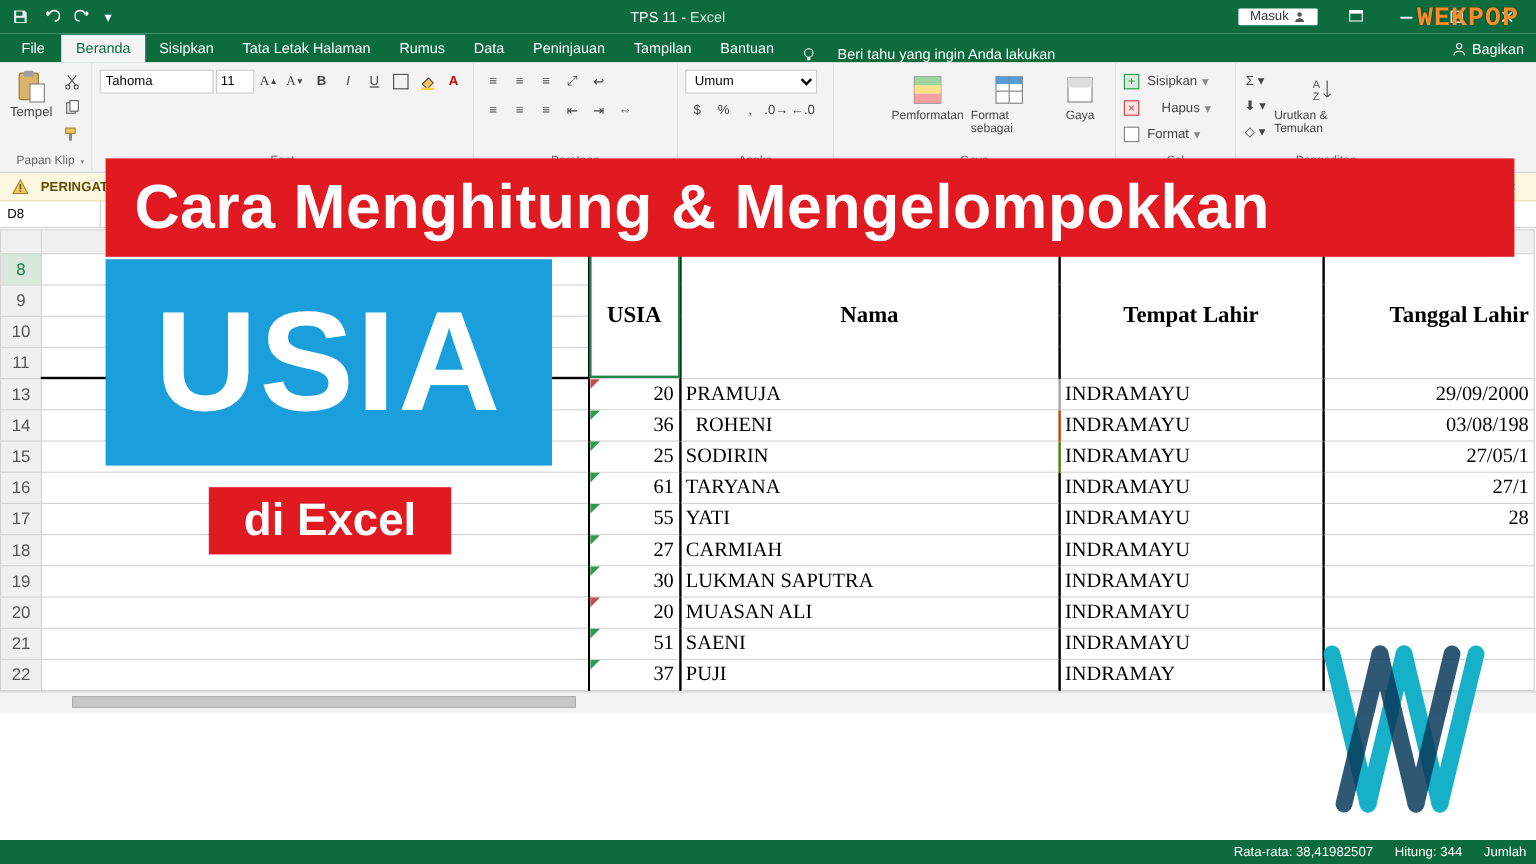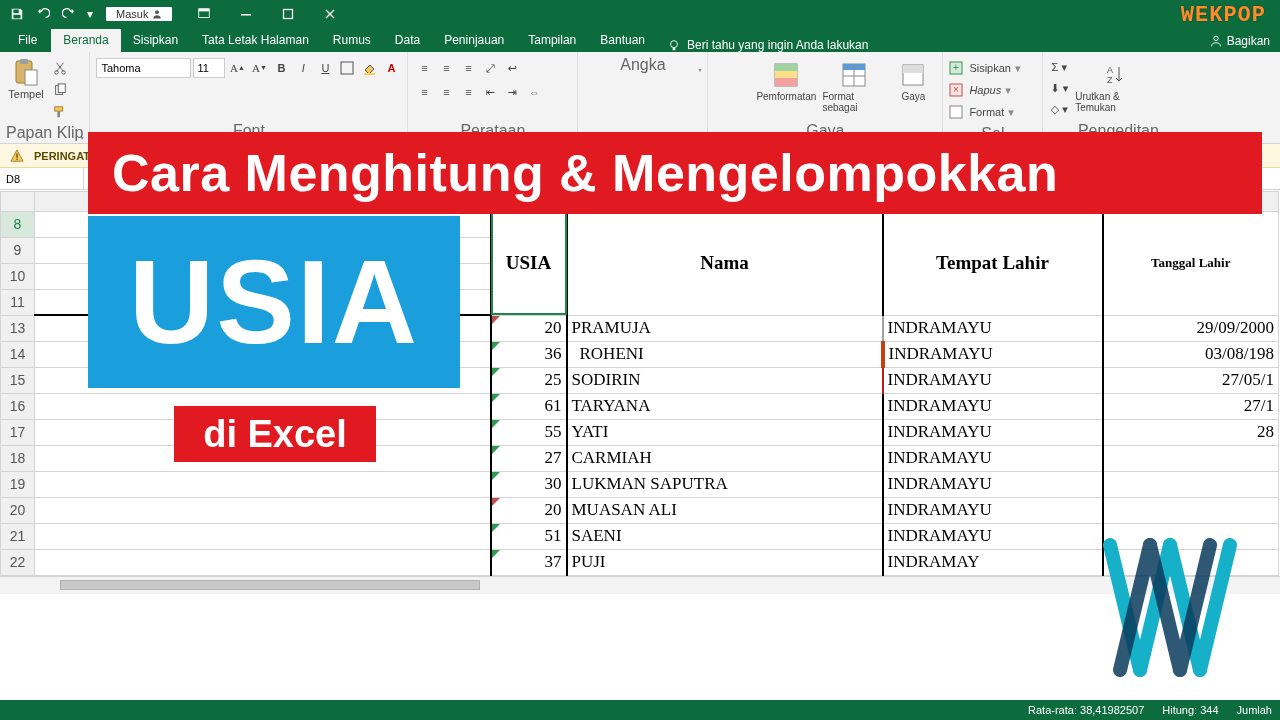--- a/index.html
+++ b/index.html
@@ -14,30 +14,30 @@
   .titlebar .right { display:flex; align-items:center; gap:2px; padding:0 4px;}
   .titlebar .right .tbtn { width:40px; height:28px; display:flex;align-items:center;justify-content:center; }
   .titlebar .right .loginbox { background:#fff; color:#333; font-size:11px; padding:1px 10px; border-radius:1px; margin-right:10px; display:flex; align-items:center; gap:4px;}
   .titlebar svg { display:block; }
 
   
   .menutabs { height: 24px; background: #0c6c3d; display:flex; align-items:flex-end; padding-left:4px; gap:0; font-size:12px; color:#fff;}
   .menutabs .tab { padding:4px 12px 5px; cursor:default; }
   .menutabs .tab.active { background:#f3f3f3; color:#0c6c3d; }
   .menutabs .filetab { padding:4px 14px 5px; }
-  .menutabs .tellme { margin-left:10px; display:flex; align-items:center; gap:6px; color:#fff; }
+  .menutabs .tellme { margin-left:10px; display:flex; align-items:center; gap:17px; color:#fff; }
   .menutabs .tellme .bulb { width:14px;height:14px; }
   .menutabs .spacer { flex:1; }
   .menutabs .share { padding:4px 10px; display:flex; align-items:center; gap:4px;}
 
   
   .ribbon { height: 92px; background:#f3f3f3; border-bottom:1px solid #d4d4d4; display:flex; font-size:11px; color:#444; position:relative; }
   .ribbon .group { border-right:1px solid #e0e0e0; padding:2px 6px; display:flex; flex-direction:column; }
   .ribbon .group .gbody { flex:1; display:flex; align-items:flex-start; gap:4px; }
-  .ribbon .group .glabel { text-align:center; font-size:16px; color:#666; padding:2px 0 1px; position:relative;}
+  .ribbon .group .glabel { text-align:center; font-size:10px; color:#666; padding:2px 0 1px; position:relative;}
   .ribbon .group .glabel::after { content:"▾"; font-size:6px; position:absolute; right:0; bottom:2px; color:#888;}
   .ribbon .bigbtn { width:40px; display:flex; flex-direction:column; align-items:center; gap:2px; padding-top:4px;}
   .ribbon .bigbtn .icn { width:28px;height:28px; display:flex;align-items:center;justify-content:center;}
   .ribbon input.fontname { width:95px; height:20px; border:1px solid #ccc; background:#fff; padding:0 4px; font-size:11px;}
   .ribbon input.fontsize { width:32px; height:20px; border:1px solid #ccc; background:#fff; padding:0 3px; font-size:11px; text-align:left;}
   .ribbon .smbtn { width:20px;height:20px; border:1px solid transparent; display:inline-flex;align-items:center;justify-content:center; }
   .ribbon .row { display:flex; align-items:center; gap:2px; height:22px;}
   .ribbon select.numfmt { width:110px; height:20px; border:1px solid #ccc; background:#fff; font-size:11px; padding:0 3px;}
 
   
@@ -109,20 +109,25 @@
       <svg width="14" height="14" viewBox="0 0 16 16">
           <path fill="none" stroke="#fff" stroke-width="1.5" d="M11 12A5 5 0 1 0 6 5H3m0 0 2-2M3 5l2 2"></path>
         </svg>
     </div>
     <div class="qbtn">
       <svg width="14" height="14" viewBox="0 0 16 16">
           <path fill="none" stroke="#fff" stroke-width="1.5" d="M5 12a5 5 0 1 1 5-7h3m0 0-2-2m2 2-2 2"></path>
         </svg>
     </div>
     <div class="qbtn" style="width:12px;color:#fff;">▾</div>
+  </div>
+  <div class="title">
+    <span>TPS 11</span>
+    <span>  -  </span>
+    <span class="app">Excel</span>
   </div>
   <div class="right">
     <div class="loginbox">
       <span>Masuk</span>
       <svg width="10" height="10" viewBox="0 0 16 16">
           <circle cx="8" cy="5" r="3" fill="#555"></circle>
           <path d="M2 15c0-3 3-5 6-5s6 2 6 5" fill="#555"></path>
         </svg>
     </div>
     <div class="tbtn">
@@ -267,20 +272,32 @@
         <div class="smbtn">≡</div>
         <div class="smbtn">⇤</div>
         <div class="smbtn">⇥</div>
         <div class="smbtn">⇔</div>
       </div>
     </div>
     <div class="glabel">Perataan</div>
   </div>
 
   <div class="group" style="min-width:130px;">
+    <div class="gbody" style="flex-direction:column;gap:2px;padding-top:3px;">
+      <div class="row">
+          <select class="numfmt"><option>Umum</option></select>
+        </div>
+      <div class="row">
+        <div class="smbtn">$</div>
+        <div class="smbtn">%</div>
+        <div class="smbtn">,</div>
+        <div class="smbtn">.0→</div>
+        <div class="smbtn">←.0</div>
+      </div>
+    </div>
     <div class="glabel">Angka</div>
   </div>
 
   <div class="group" style="min-width:190px;">
     <div class="gbody" style="padding-top:3px;margin-left:40px;">
       <div class="bigbtn" style="width:64px;">
         <div class="icn">
             <svg width="26" height="26">
               <rect x="2" y="2" width="22" height="22" fill="#fff" stroke="#888"></rect>
               <rect x="2" y="2" width="22" height="7" fill="#9fd39f"></rect>
@@ -322,21 +339,21 @@
             <text x="7" y="10" text-anchor="middle" font-size="10" fill="#2e9b4f">+</text>
           </svg>
           <span style="margin-left:4px;">Sisipkan</span>
           <span style="margin-left:2px;color:#888;">▾</span>
         </div>
       <div class="row">
           <svg width="14" height="14">
             <rect x="1" y="1" width="12" height="12" fill="#fbe3e3" stroke="#c0504d"></rect>
             <text x="7" y="10" text-anchor="middle" font-size="10" fill="#c0504d">×</text>
           </svg>
-          <span style="margin-left:4px;font-style:italic;">Hapus</span>
+          <span style="margin-left:16px;">Hapus</span>
           <span style="margin-left:2px;color:#888;">▾</span>
         </div>
       <div class="row">
           <svg width="14" height="14">
             <rect x="1" y="1" width="12" height="12" fill="#fff" stroke="#888"></rect>
           </svg>
           <span style="margin-left:4px;">Format</span>
           <span style="margin-left:2px;color:#888;">▾</span>
         </div>
     </div>
@@ -406,21 +423,21 @@
     <th class="colhdr">F</th>
     <th class="colhdr">G</th>
   </tr>
 
   <tr>
           <td class="rowhdr selrow">8</td>
           <td class="cell"></td>
           <td class="cell thickL thickR selcol" rowspan="4" style="vertical-align:middle;text-align:center;font-weight:bold;font-size:19px;">USIA</td>
           <td class="cell" rowspan="4" style="vertical-align:middle;text-align:center;font-weight:bold;font-size:19px;border-right:2px solid #000;">Nama</td>
           <td class="cell" rowspan="4" style="vertical-align:middle;text-align:center;font-weight:bold;font-size:19px;border-right:2px solid #000;">Tempat Lahir</td>
-          <td class="cell" rowspan="4" style="vertical-align:middle;text-align:center;font-weight:bold;font-size:13px;">Tanggal Lahir</td>
+          <td class="cell" rowspan="4" style="vertical-align:middle;text-align:right;font-weight:bold;font-size:19px;">Tanggal Lahir</td>
         </tr>
   <tr>
           <td class="rowhdr">9</td>
           <td class="cell"></td>
         </tr>
   <tr>
           <td class="rowhdr">10</td>
           <td class="cell"></td>
         </tr>
   <tr>
@@ -435,29 +452,29 @@
           <td class="cell"></td>
           <td class="cell num thickL thickR flag red">20</td>
           <td class="cell" style="border-right:2px solid #a3a3a3;">PRAMUJA</td>
           <td class="cell" style="border-right:2px solid #000;">INDRAMAYU</td>
           <td class="cell num">29/09/2000</td>
         </tr>
         <tr>
           <td class="rowhdr">14</td>
           <td class="cell"></td>
           <td class="cell num thickL thickR flag green">36</td>
-          <td class="cell" style="border-right:4px solid #c2410c;padding-left:12px;">ROHENI</td>
+          <td class="cell" style="border-right:2px solid #c2410c;padding-left:12px;">ROHENI</td>
           <td class="cell" style="border-right:2px solid #000;">INDRAMAYU</td>
           <td class="cell num">03/08/198</td>
         </tr>
         <tr>
           <td class="rowhdr">15</td>
           <td class="cell"></td>
           <td class="cell num thickL thickR flag green">25</td>
-          <td class="cell" style="border-right:2px solid #b91c1c;">SODIRIN</td>
+          <td class="cell" style="border-right:2px solid #4d7c0f;">SODIRIN</td>
           <td class="cell" style="border-right:2px solid #000;">INDRAMAYU</td>
           <td class="cell num">27/05/1</td>
         </tr>
         <tr>
           <td class="rowhdr">16</td>
           <td class="cell"></td>
           <td class="cell num thickL thickR flag green">61</td>
           <td class="cell" style="border-right:2px solid #000;">TARYANA</td>
           <td class="cell" style="border-right:2px solid #000;">INDRAMAYU</td>
           <td class="cell num">27/1</td>

